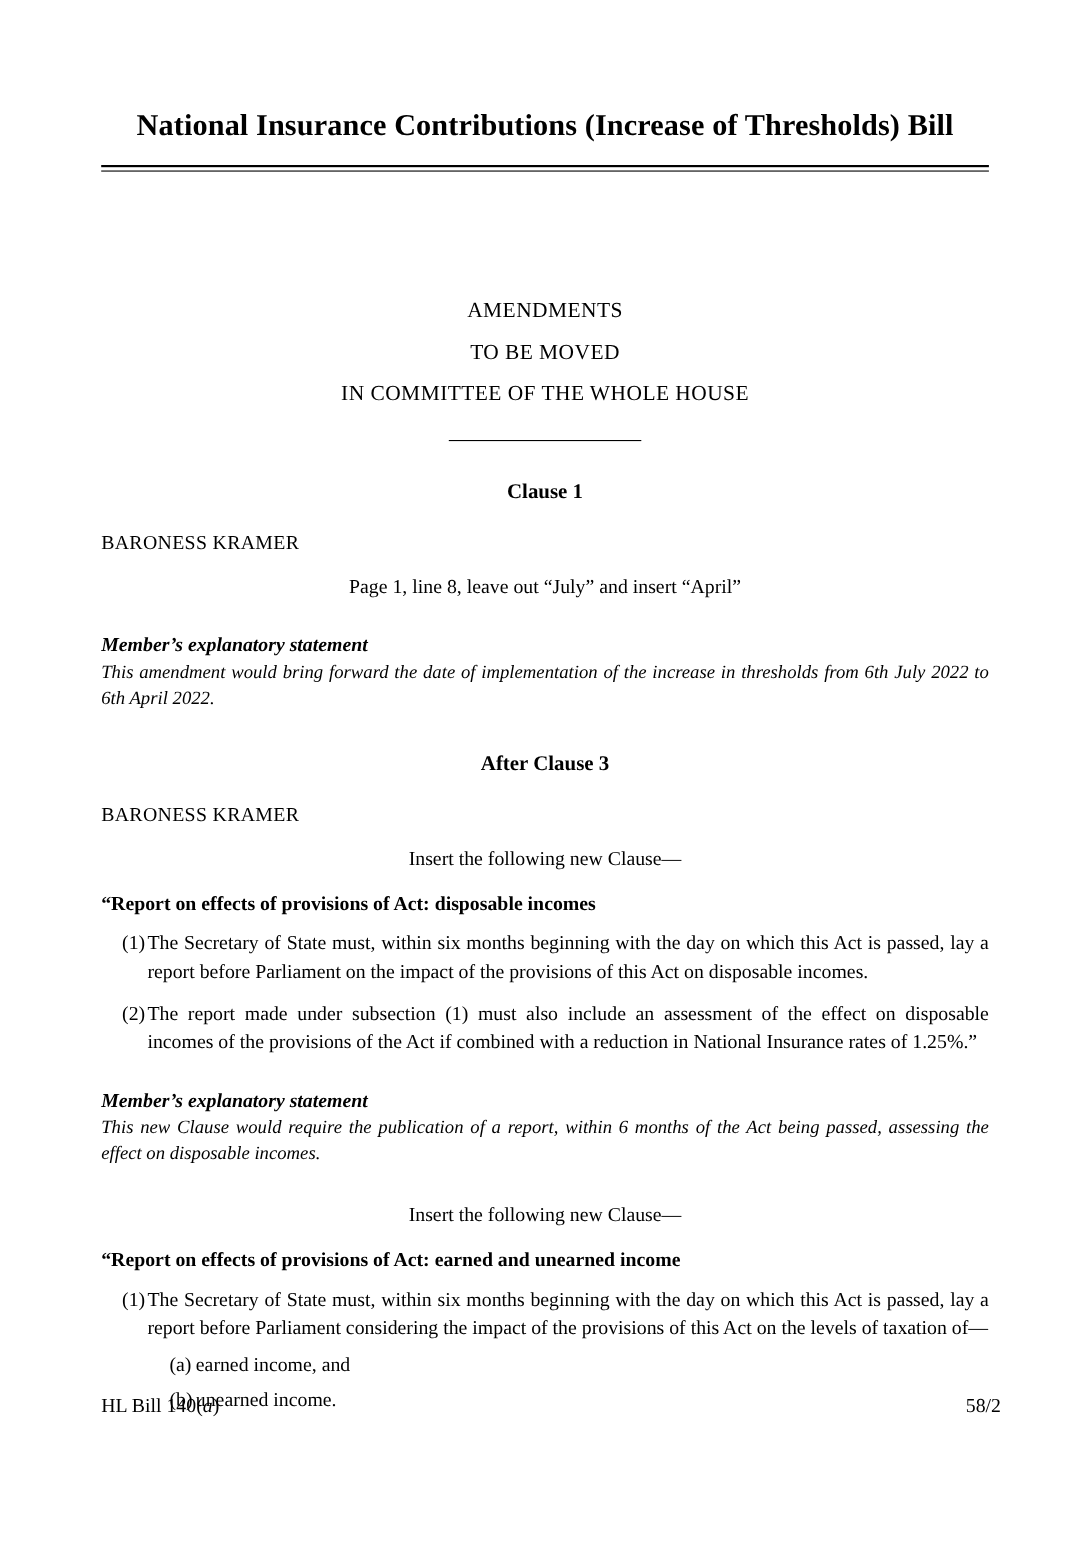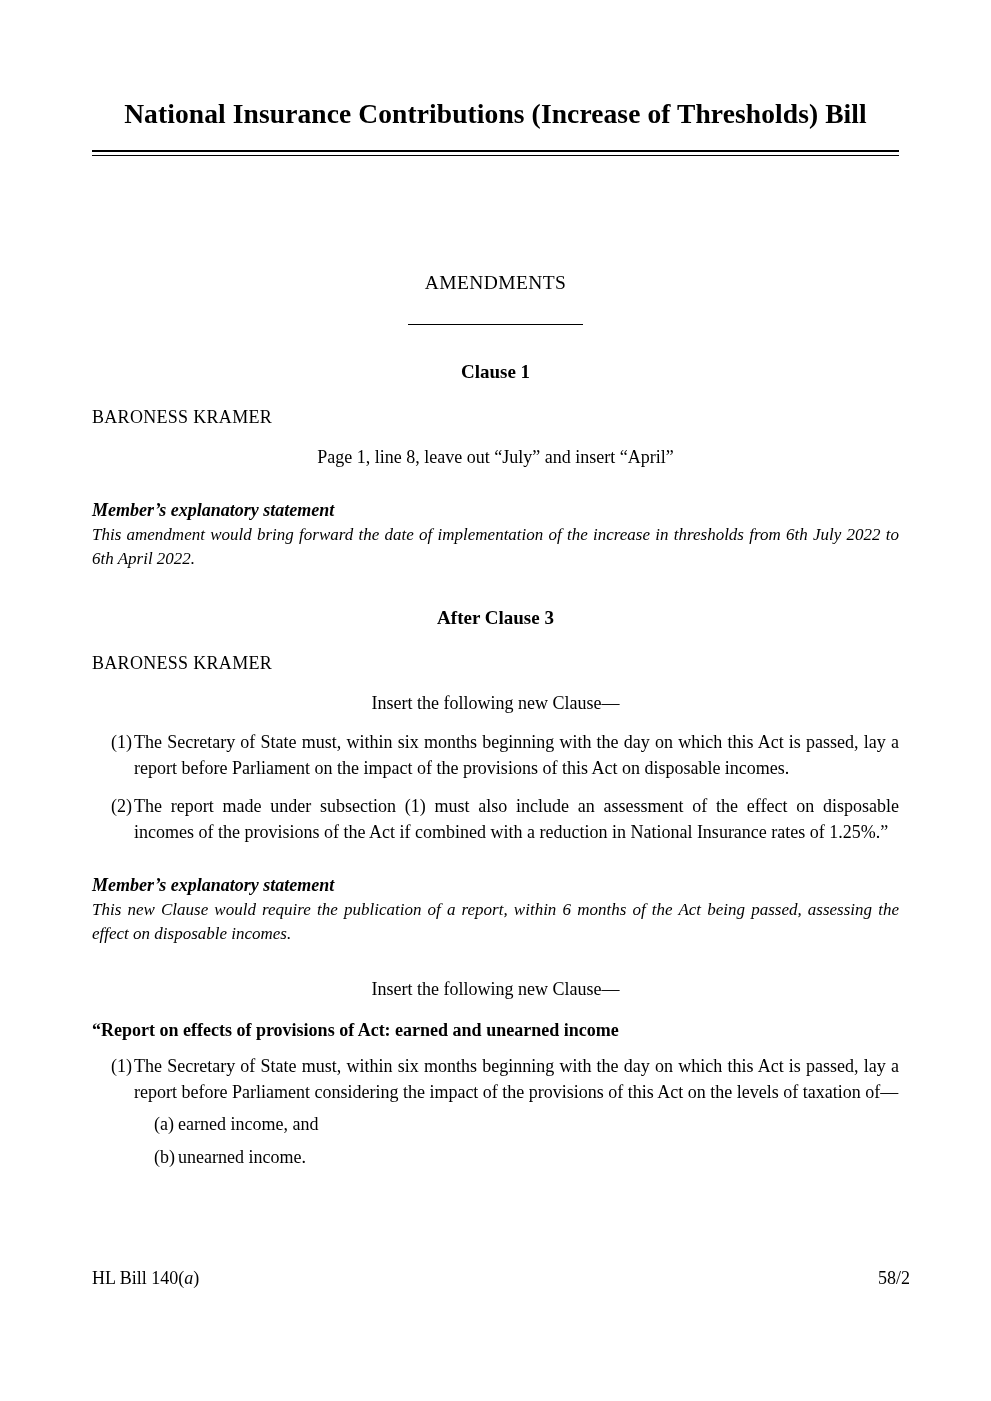--- a/index.html
+++ b/index.html
@@ -155,35 +155,38 @@
 
 <div class="page">
 
   <div class="content">
 
     <h1 class="doc-title">National Insurance Contributions (Increase of Thresholds) Bill</h1>
     <div class="title-rule"></div>
 
     <div class="headblock">
       <div>AMENDMENTS</div>
+      <div>TO BE MOVED</div>
+      <div>IN COMMITTEE OF THE WHOLE HOUSE</div>
       <div class="short-rule"></div>
     </div>
 
     <div>
       <div class="clause-head">Clause 1</div>
       <div class="member">BARONESS KRAMER</div>
       <div class="para">Page 1, line 8, leave out “July” and insert “April”</div>
       <div class="expl-title">Member’s explanatory statement</div>
       <div class="expl-body">This amendment would bring forward the date of implementation of the increase in thresholds from 6th July 2022 to 6th April 2022.</div>
     </div>
 
     <div>
       <div class="clause-head">After Clause 3</div>
       <div class="member">BARONESS KRAMER</div>
       <div class="para">Insert the following new Clause—</div>
+      <div class="newclause-title">“Report on effects of provisions of Act: disposable incomes</div>
 
       <div class="subsec">
         <div class="num">(1)</div>
         <div class="txt">The Secretary of State must, within six months beginning with the day on which this Act is passed, lay a report before Parliament on the impact of the provisions of this Act on disposable incomes.</div>
       </div>
       <div class="subsec">
         <div class="num">(2)</div>
         <div class="txt">The report made under subsection (1) must also include an assessment of the effect on disposable incomes of the provisions of the Act if combined with a reduction in National Insurance rates of 1.25%.”</div>
       </div>
 

